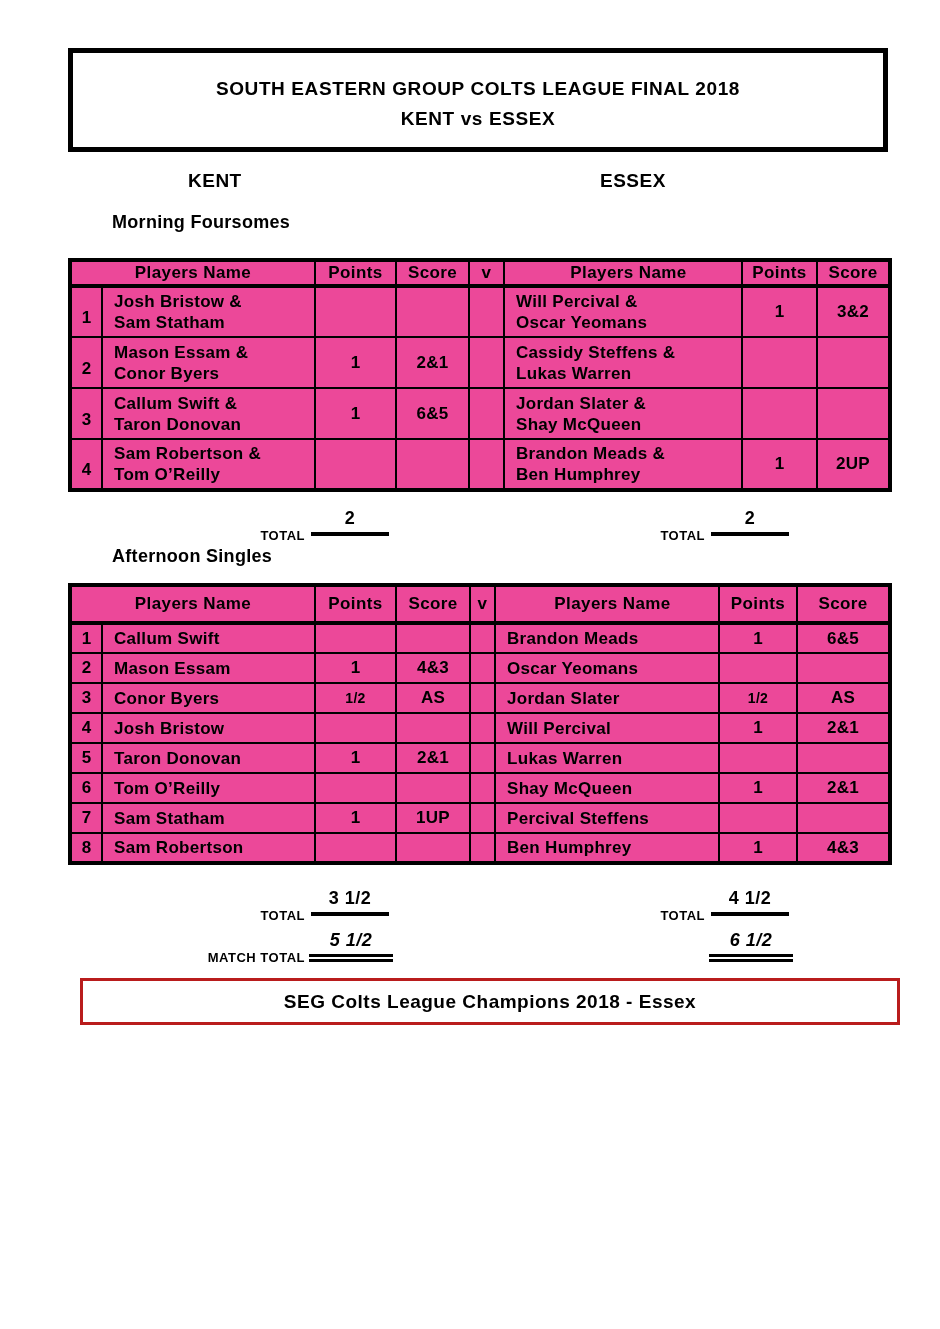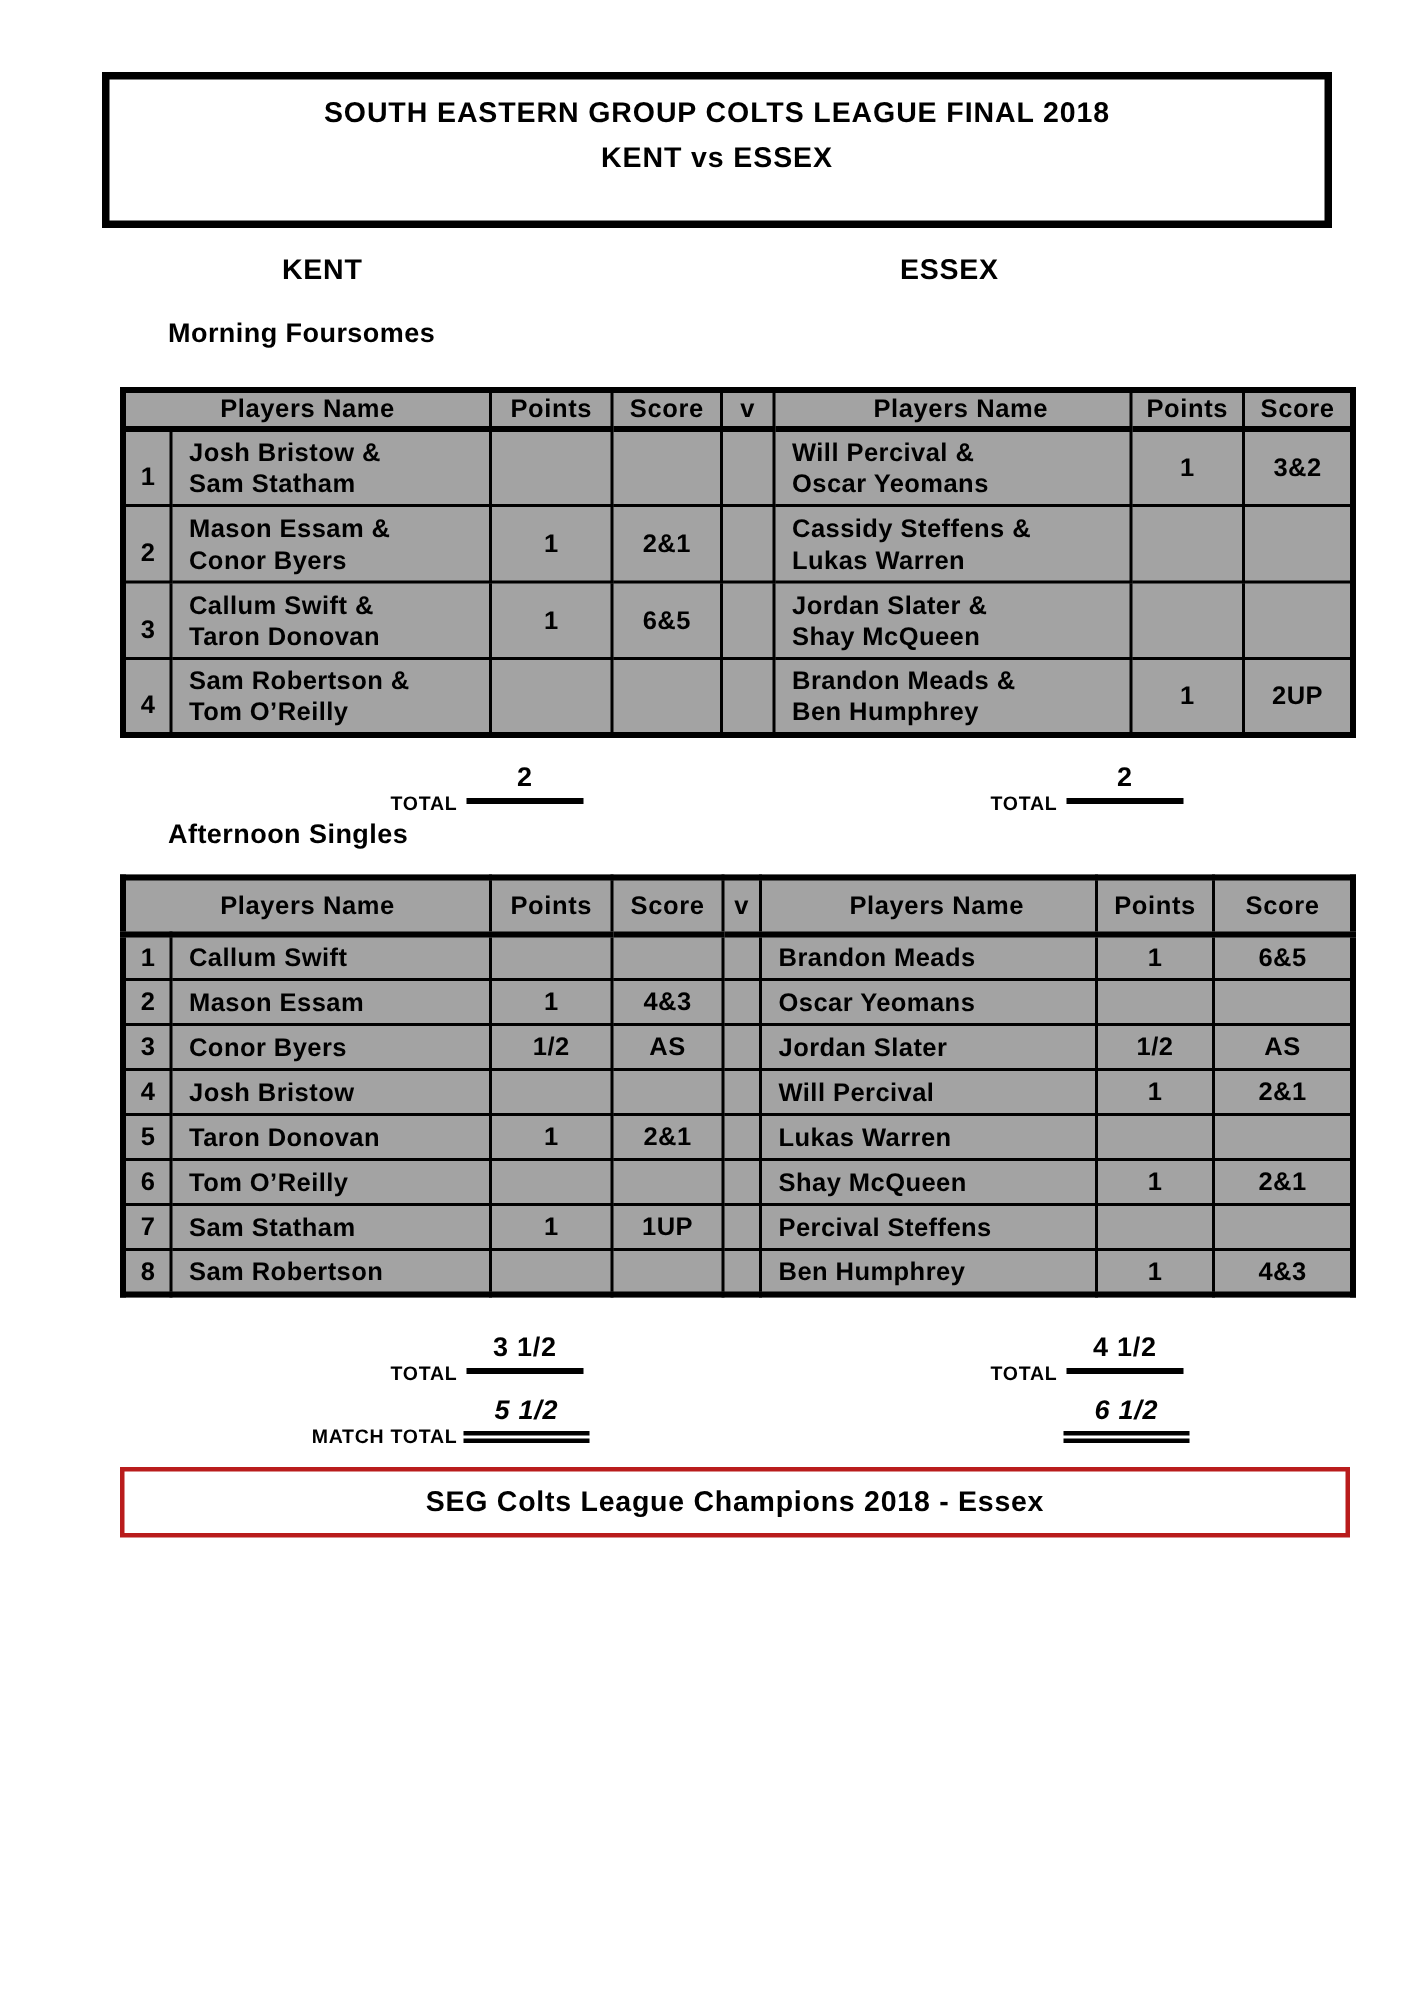--- a/index.html
+++ b/index.html
@@ -4,50 +4,50 @@
 <style>
   html,body { margin:0; padding:0; background:#ffffff; }
   .page {
     position:relative; width:940px; height:1329px; background:#ffffff;
     font-family:"Liberation Sans","DejaVu Sans",sans-serif;
     font-weight:bold; color:#000000; overflow:hidden;
   }
   
   .title-box {
     position:absolute; left:68px; top:48px; width:820px; height:104px;
-    border:5px solid #000; box-sizing:border-box; text-align:center; padding-top:8px;
+    border:5px solid #000; box-sizing:border-box; text-align:center; padding-top:21px;
   }
   .title-line { font-size:19px; line-height:30px; letter-spacing:0.6px; }
   .title-line sup { font-size:11px; letter-spacing:0; }
   
   .team { position:absolute; top:170px; font-size:19px; letter-spacing:0.5px; }
   .team-left  { left:188px; }
   .team-right { left:600px; }
   
   .section-title { position:absolute; left:80px; font-size:18px; letter-spacing:0.3px;margin-left:32px; }
   .morning-title   { top:212px; }
   .afternoon-title { top:546px; }
   
-  .score-table { position:absolute; left:80px; width:820px; border-collapse:collapse; table-layout:fixed; background:#a3a3a3; }
+  .score-table { position:absolute; left:68px; width:820px; border-collapse:collapse; table-layout:fixed; background:#ec4899; }
   .morning-table   { top:258px; }
   .afternoon-table { top:583px; }
   .score-table th, .score-table td { border:2px solid #000; box-sizing:border-box; padding:0; }
   .score-table { border:4px solid #000; }
   .score-table thead th { border-bottom:4px solid #000; font-size:17px; letter-spacing:0.4px; text-align:center; }
   .morning-table   thead th { height:26px; }
   .afternoon-table thead th { height:38px; }
   .morning-table   tbody td { height:51px; }
   .afternoon-table tbody td { height:30px; }
   th.th-players-right { text-align:left; padding-left:11px; }
   th.th-v { font-size:16px; }
   td.num { text-align:center; font-size:17px; vertical-align:middle; }
   .morning-table td.num { vertical-align:bottom; padding-bottom:8px; }
   td.name { text-align:left; padding-left:11px; font-size:17px; line-height:21px; white-space:pre-line; letter-spacing:0.3px; vertical-align:middle;margin-top:16px; }
   td.val { text-align:center; font-size:17px; letter-spacing:0.3px; vertical-align:middle; }
-  td.val.frac { font-size:17px; }
+  td.val.frac { font-size:14px; }
   
   .total-label {
     position:absolute; width:180px; text-align:right; font-size:13px; letter-spacing:0.5px;margin-top:20px;
   }
   .total-value {
     position:absolute; width:78px; text-align:center; font-size:18px; letter-spacing:0.5px;
     padding-bottom:3px; border-bottom:4px solid #000;
   }
   .lbl-l { left:125px; } .lbl-r { left:525px; }
   .val-l { left:311px; } .val-r { left:711px; }

